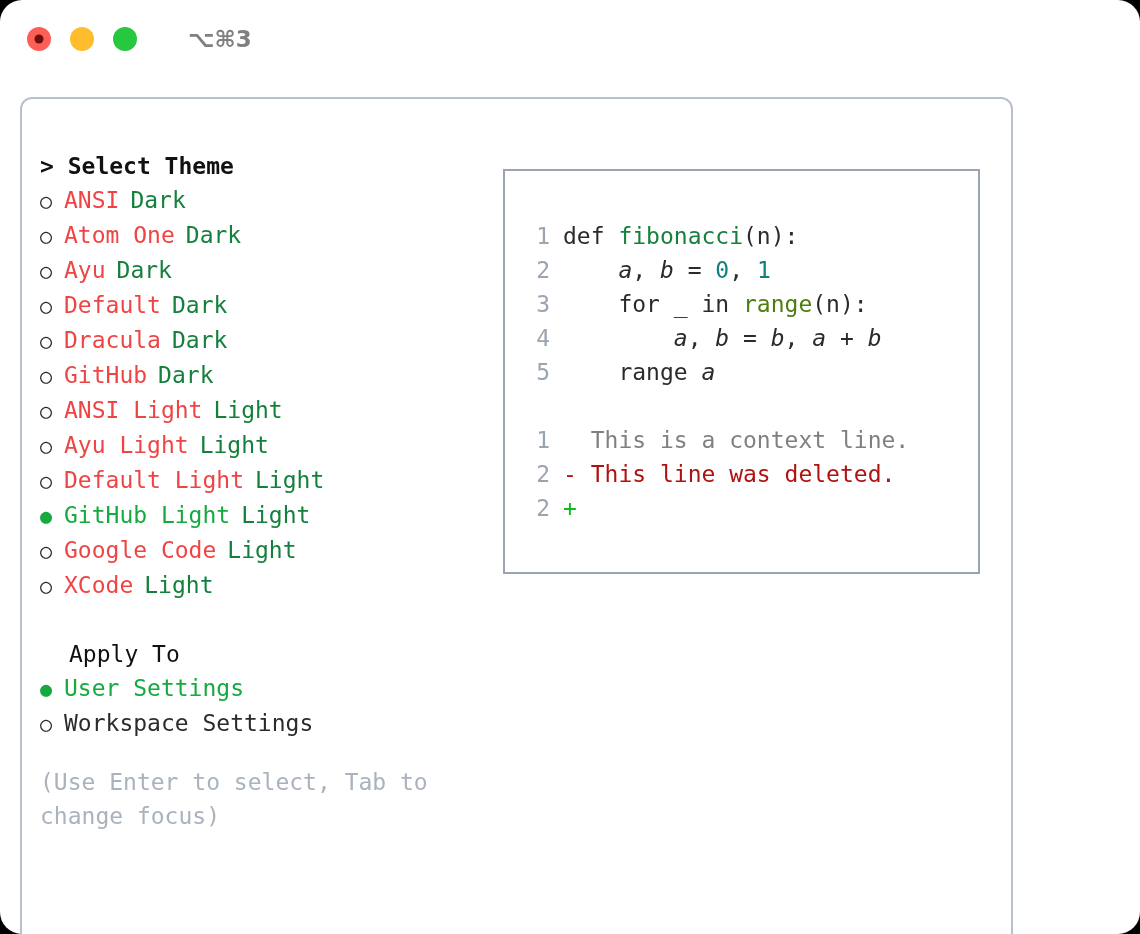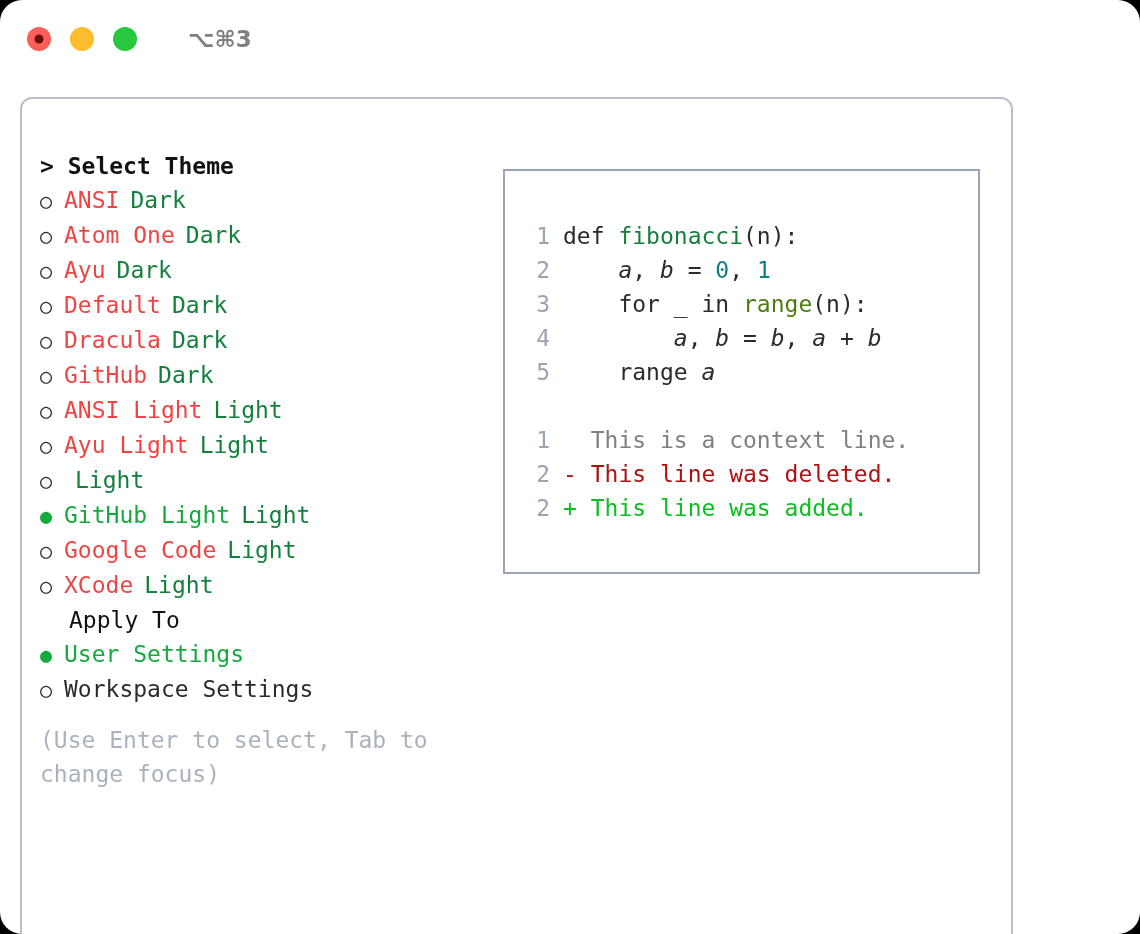--- a/index.html
+++ b/index.html
@@ -119,40 +119,40 @@
     color: #2b2b2b;
   }
   .marker.sel { color: #15aa3f; }
   .theme-name { color: #ef4444; }
   .theme-row.selected .theme-name { color: #15aa3f; }
   .theme-kind {
     color: #15803d;
     margin-left: 11px;
   }
 
-  .apply-block { }
+  .apply-block { margin-top: 34px; }
   .apply-title {
     font-size: 23px;
     color: #111111;
     line-height: 34px;
     padding-left: 29px;
     white-space: pre;
   }
   .apply-row {
     display: flex;
     align-items: baseline;
     line-height: 34px;
     font-size: 23px;
     white-space: pre;
   }
   .apply-label { color: #2b2b2b; }
   .apply-row.selected .apply-label { color: #15aa3f; }
 
   .hint {
-    margin-top: 16px;
+    margin-top: 24px;
     font-size: 23px;
     line-height: 34px;
     color: #a9b2bd;
     width: 408px;
     white-space: normal;
   }
 
   
   .right-col {
     position: absolute;
@@ -226,21 +226,21 @@
 
         <div class="theme-list" id="theme-list">
             <div class="theme-row"><span class="marker">○</span><span class="theme-name">ANSI</span><span class="theme-kind">Dark</span></div>
             <div class="theme-row"><span class="marker">○</span><span class="theme-name">Atom One</span><span class="theme-kind">Dark</span></div>
             <div class="theme-row"><span class="marker">○</span><span class="theme-name">Ayu</span><span class="theme-kind">Dark</span></div>
             <div class="theme-row"><span class="marker">○</span><span class="theme-name">Default</span><span class="theme-kind">Dark</span></div>
             <div class="theme-row"><span class="marker">○</span><span class="theme-name">Dracula</span><span class="theme-kind">Dark</span></div>
             <div class="theme-row"><span class="marker">○</span><span class="theme-name">GitHub</span><span class="theme-kind">Dark</span></div>
             <div class="theme-row"><span class="marker">○</span><span class="theme-name">ANSI Light</span><span class="theme-kind">Light</span></div>
             <div class="theme-row"><span class="marker">○</span><span class="theme-name">Ayu Light</span><span class="theme-kind">Light</span></div>
-            <div class="theme-row"><span class="marker">○</span><span class="theme-kind">Light</span></div>
+            <div class="theme-row"><span class="marker">○</span><span class="theme-name">Default Light</span><span class="theme-kind">Light</span></div>
             <div class="theme-row selected"><span class="marker sel">●</span><span class="theme-name">GitHub Light</span><span class="theme-kind">Light</span></div>
             <div class="theme-row"><span class="marker">○</span><span class="theme-name">Google Code</span><span class="theme-kind">Light</span></div>
             <div class="theme-row"><span class="marker">○</span><span class="theme-name">XCode</span><span class="theme-kind">Light</span></div>
           </div>
 
         <div class="apply-block">
           <div class="apply-title">Apply To</div>
           <div id="apply-list">
               <div class="apply-row selected"><span class="marker sel">●</span><span class="apply-label">User Settings</span></div>
               <div class="apply-row"><span class="marker">○</span><span class="apply-label">Workspace Settings</span></div>
@@ -257,20 +257,20 @@
               <div class="code-line"><span class="lineno">1</span><span class="code-text"><span class="tok-kw">def </span><span class="tok-fn">fibonacci</span><span class="tok-plain">(n):</span></span></div>
               <div class="code-line"><span class="lineno">2</span><span class="code-text"><span class="tok-plain">    </span><span class="tok-var">a</span><span class="tok-plain">, </span><span class="tok-var">b</span><span class="tok-plain"> = </span><span class="tok-num">0</span><span class="tok-plain">, </span><span class="tok-num">1</span></span></div>
               <div class="code-line"><span class="lineno">3</span><span class="code-text"><span class="tok-plain">    for _ in </span><span class="tok-call">range</span><span class="tok-plain">(n):</span></span></div>
               <div class="code-line"><span class="lineno">4</span><span class="code-text"><span class="tok-plain">        </span><span class="tok-var">a</span><span class="tok-plain">, </span><span class="tok-var">b</span><span class="tok-plain"> = </span><span class="tok-var">b</span><span class="tok-plain">, </span><span class="tok-var">a</span><span class="tok-plain"> + </span><span class="tok-var">b</span></span></div>
               <div class="code-line"><span class="lineno">5</span><span class="code-text"><span class="tok-plain">    range </span><span class="tok-var">a</span></span></div>
             </div>
           <div class="spacer-line"></div>
           <div id="diff-block">
               <div class="code-line"><span class="lineno">1</span><span class="diff-ctx"> </span><span class="diff-ctx"> This is a context line.</span></div>
               <div class="code-line"><span class="lineno">2</span><span class="diff-del">-</span><span class="diff-del"> This line was deleted.</span></div>
-              <div class="code-line"><span class="lineno">2</span><span class="diff-add">+</span><span class="diff-add"> This line was added.</span></div>
+              <div class="code-line"><span class="lineno">2</span><span class="diff-add">+</span></div>
             </div>
         </div>
       </div>
 
     </div>
   </div>
 </div>
 
 </body></html>

